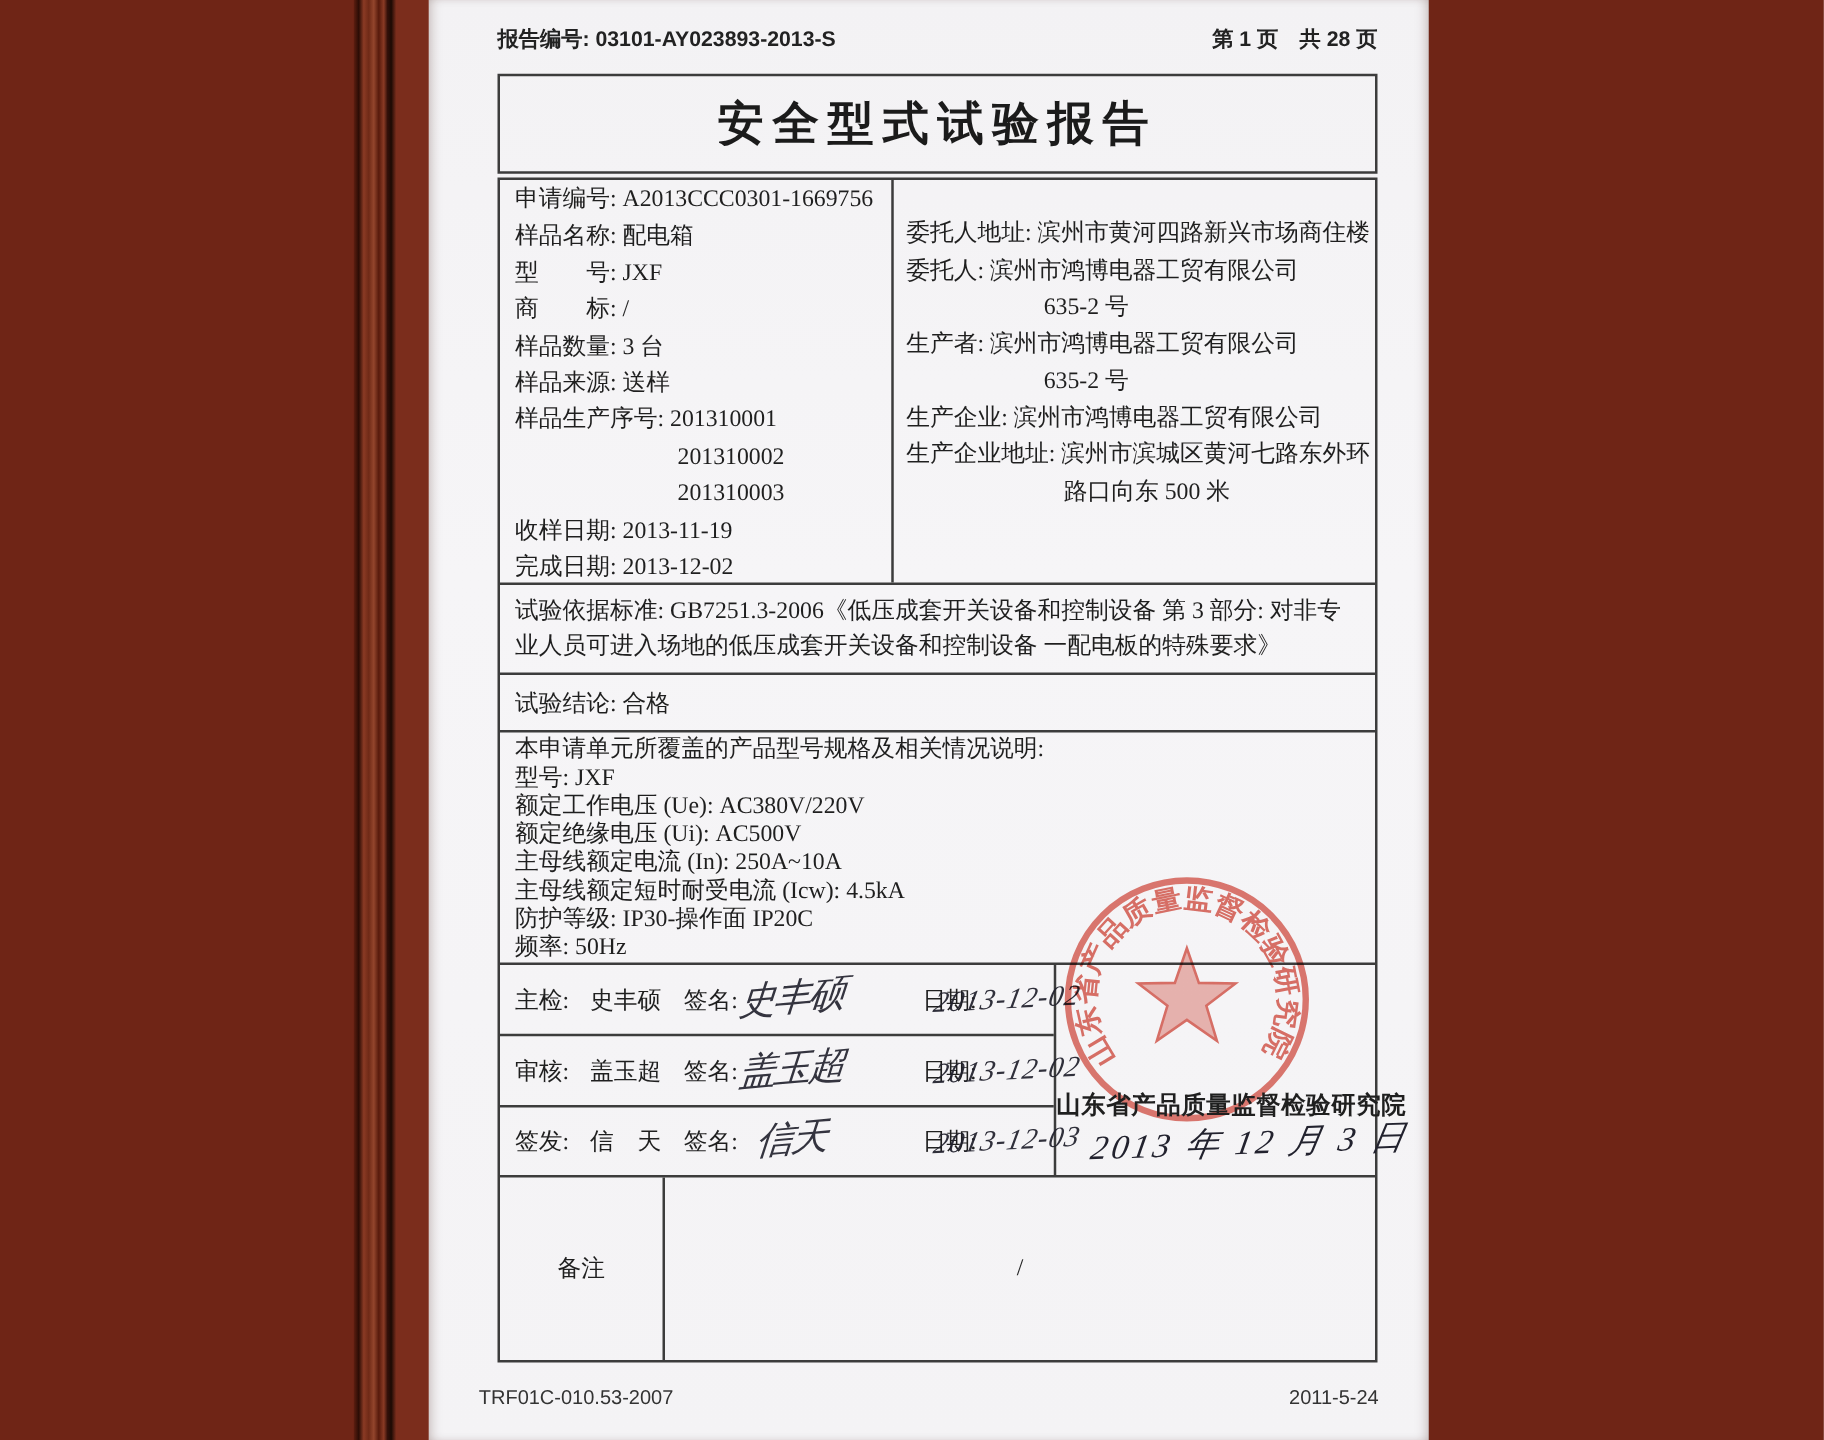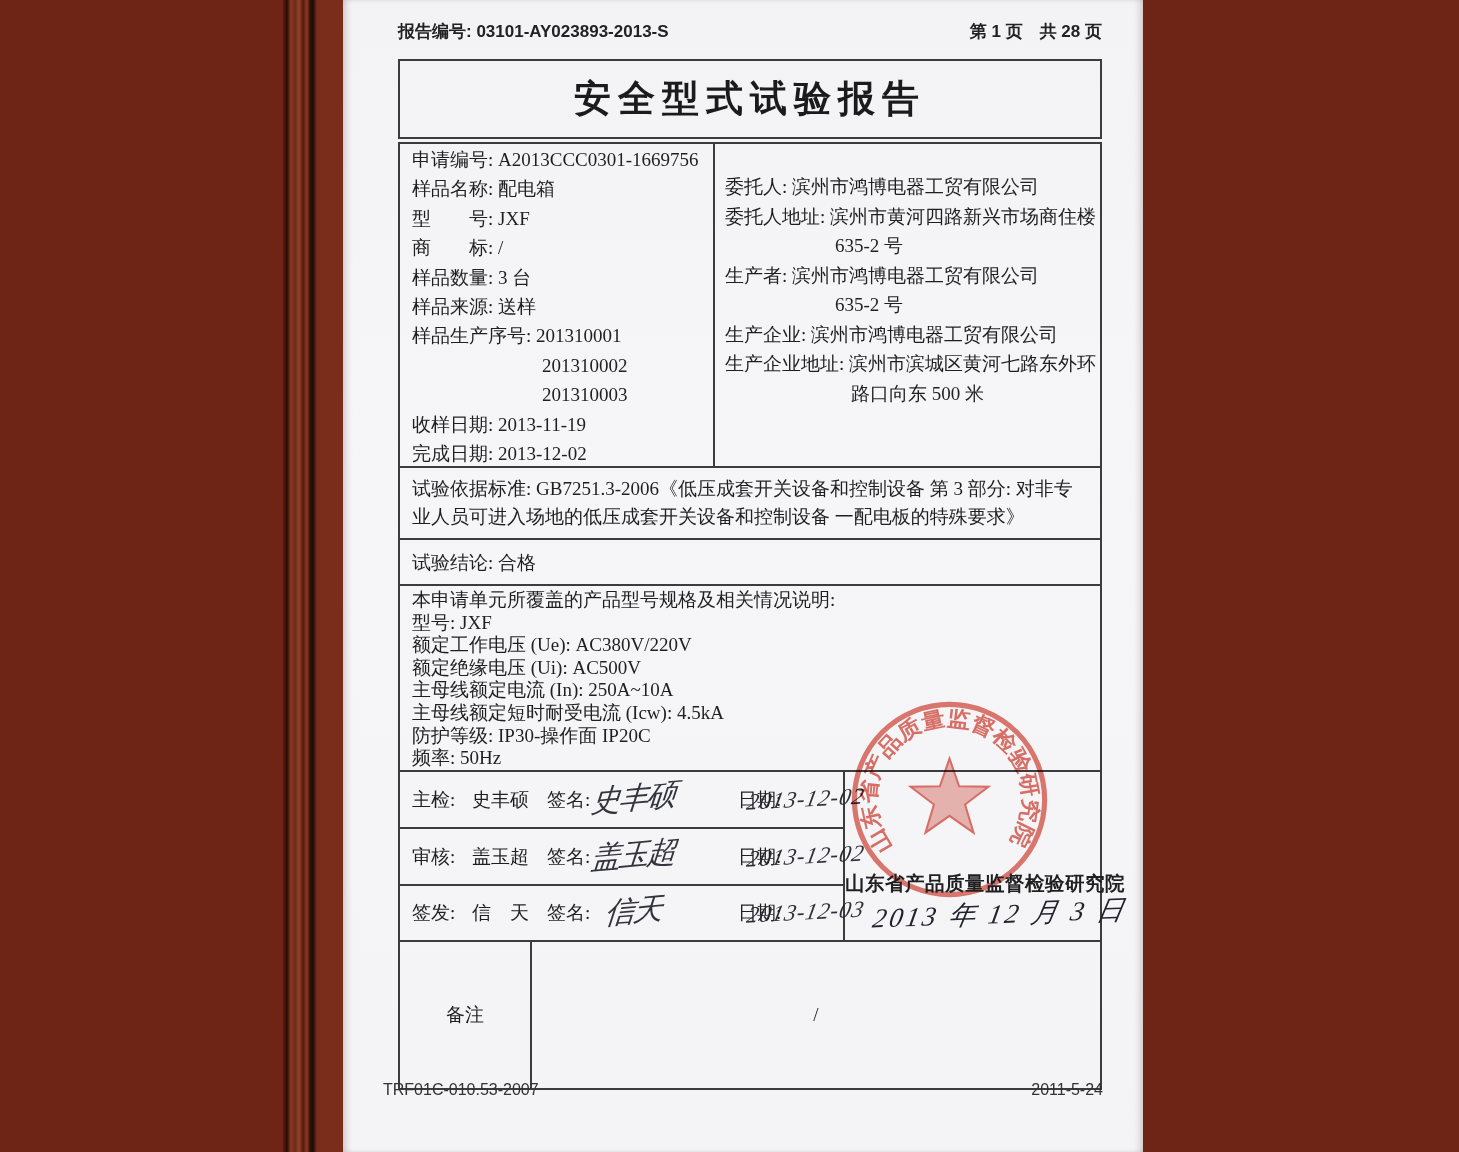--- a/index.html
+++ b/index.html
@@ -102,21 +102,21 @@
   }
   
   .row-remark { flex:1; border-bottom:none; display:flex; }
   .remark-label {
     width:132px; border-right:2px solid #3c3c3c;
     display:flex; align-items:center; justify-content:center;
   }
   .remark-value { flex:1; display:flex; align-items:center; justify-content:center; }
   
   .doc-footer {
-    position:absolute; left:40px; top:1081px; width:720px;
+    position:absolute; left:40px; top:1110px; width:720px;
     font-family:"Liberation Sans","DejaVu Sans",sans-serif;
     font-size:16px; color:#333;
     display:flex; justify-content:space-between;
   }
 </style>
 </head>
 <body>
 
 <div class="wood wood-left"></div>
 <div class="wood wood-right"></div>
@@ -142,22 +142,22 @@
         <div class="ln">商　　标: /</div>
         <div class="ln">样品数量: 3 台</div>
         <div class="ln">样品来源: 送样</div>
         <div class="ln">样品生产序号: 201310001</div>
         <div class="ln indent">201310002</div>
         <div class="ln indent">201310003</div>
         <div class="ln">收样日期: 2013-11-19</div>
         <div class="ln">完成日期: 2013-12-02</div>
       </div>
       <div class="info-right">
+        <div class="ln">委托人地址: 滨州市黄河四路新兴市场商住楼</div>
         <div class="ln">委托人: 滨州市鸿博电器工贸有限公司</div>
-        <div class="ln">委托人地址: 滨州市黄河四路新兴市场商住楼</div>
         <div class="ln indent-a">635-2 号</div>
         <div class="ln">生产者: 滨州市鸿博电器工贸有限公司</div>
         <div class="ln indent-a">635-2 号</div>
         <div class="ln">生产企业: 滨州市鸿博电器工贸有限公司</div>
         <div class="ln">生产企业地址: 滨州市滨城区黄河七路东外环</div>
         <div class="ln indent-b">路口向东 500 米</div>
       </div>
     </div>
 
     <div class="row row-standard">

